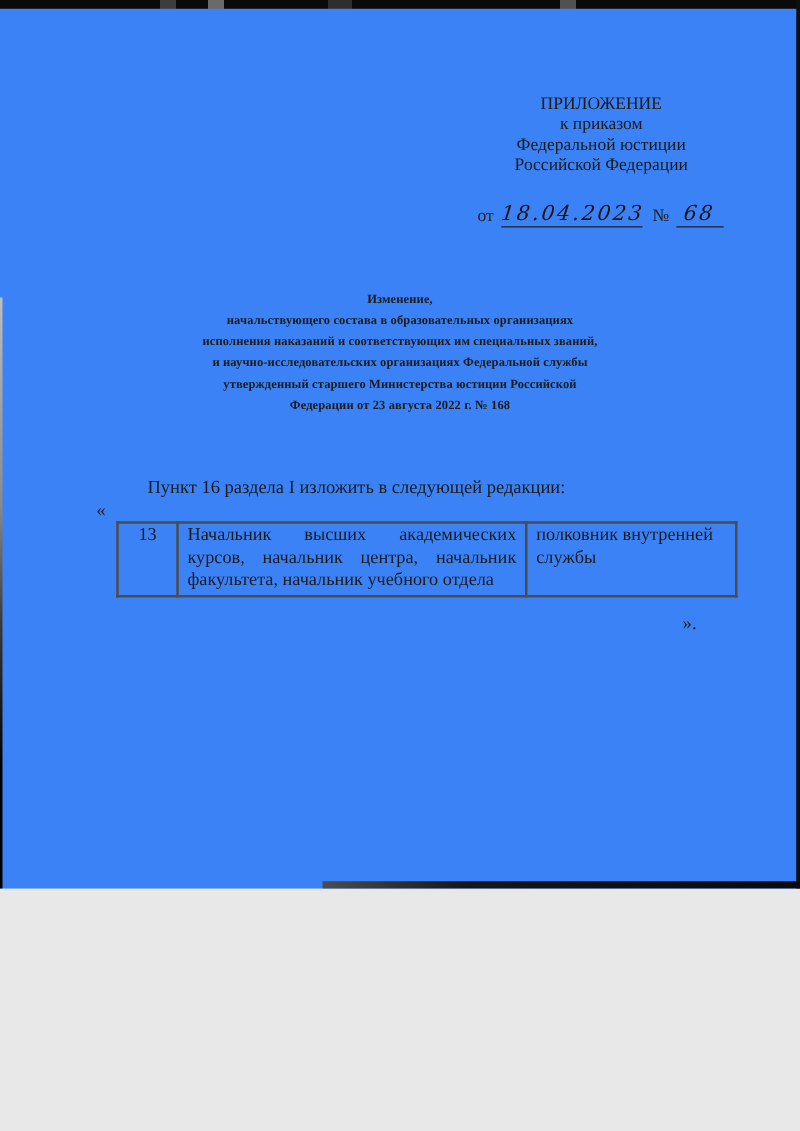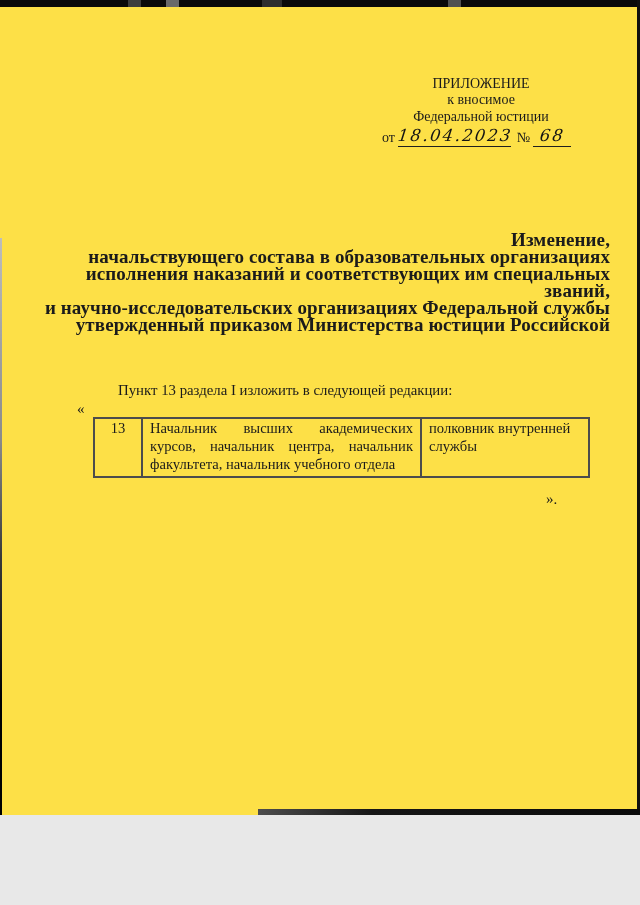--- a/index.html
+++ b/index.html
@@ -3,22 +3,22 @@
 <meta charset="utf-8">
 <style>
   html, body {
     margin: 0;
     padding: 0;
     background: #e8e8e8;
   }
   .page {
     position: relative;
     width: 640px;
-    height: 815px;
-    background: #fde047;
+    height: 711px;
+    background: #3b82f6;
     overflow: hidden;
     font-family: "Liberation Serif", "DejaVu Serif", serif;
     color: #1b1b1b;
   }
   
   .edge-top {
     position: absolute; top: 0; left: 0; right: 0; height: 7px;
     background: linear-gradient(90deg,
       #0a0a0a 0 20%, #3d3d3d 20% 22%, #0a0a0a 22% 26%, #6a6a6a 26% 28%,
       #0a0a0a 28% 41%, #2e2e2e 41% 44%, #0a0a0a 44% 70%,
@@ -44,22 +44,23 @@
     left: 383px;
     width: 196px;
     text-align: center;
     font-size: 14px;
     line-height: 16.4px;
     white-space: nowrap;
   }
   .date-row {
     display: flex;
     align-items: flex-end;
-    margin-top: 3px;
+    margin-top: 21px;
     margin-left: -1px;
+    justify-content: space-between;
   }
   .hand {
     display: inline-block;
     font-family: "DejaVu Serif", serif;
     font-style: italic;
     transform: skewX(-7deg);
     font-size: 16.5px;
     letter-spacing: 2px;
     color: #141414;
     line-height: 15px;
@@ -71,23 +72,23 @@
   .u-date { width: 113px; margin-left: 3px; }
   .u-num  { width: 38px;  margin-left: 3px; }
   .no-sign { margin-left: 6px; }
 
   
   .title {
     position: absolute;
     top: 231px;
     left: 30px;
     right: 30px;
-    text-align: right;
+    text-align: center;
     font-weight: bold;
-    font-size: 19px;
+    font-size: 10px;
     line-height: 17.1px;
     letter-spacing: 0.1px;
   }
 
   .paragraph {
     position: absolute;
     top: 382px;
     left: 118px;
     font-size: 14.8px;
   }
@@ -129,39 +130,41 @@
 
 <div class="page">
 
   <div class="edge-top"></div>
   <div class="edge-right"></div>
   <div class="edge-left"></div>
   <div class="edge-bottom"></div>
 
   <div class="header">
     <div>ПРИЛОЖЕНИЕ</div>
-    <div>к вносимое</div>
+    <div>к приказом</div>
     <div>Федеральной юстиции</div>
+    <div>Российской Федерации</div>
     <div class="date-row">
       <span>от</span>
       <span class="u-line u-date"><span class="hand">18.04.2023</span></span>
       <span class="no-sign">№</span>
       <span class="u-line u-num"><span class="hand">68</span></span>
     </div>
   </div>
 
   <div class="title">
     <div>Изменение,</div>
     <div>начальствующего состава в образовательных организациях</div>
     <div>исполнения наказаний и соответствующих им специальных званий,</div>
     <div>и научно-исследовательских организациях Федеральной службы</div>
-    <div>утвержденный приказом Министерства юстиции Российской</div>
+    <div>утвержденный старшего Министерства юстиции Российской</div>
+    <div>Федерации от 23 августа 2022 г. № 168</div>
   </div>
 
-  <div class="paragraph">Пункт 13 раздела I изложить в следующей редакции:</div>
+  <div class="paragraph">Пункт 16 раздела I изложить в следующей редакции:</div>
 
   <div class="open-quote">«</div>
 
   <table class="edict-table">
     <tbody>
       <tr>
         <td class="col-num">13</td>
         <td class="col-pos">Начальник высших академических курсов, начальник центра, начальник факультета, начальник учебного отдела</td>
         <td class="col-rank">полковник внутренней службы</td>
       </tr>

